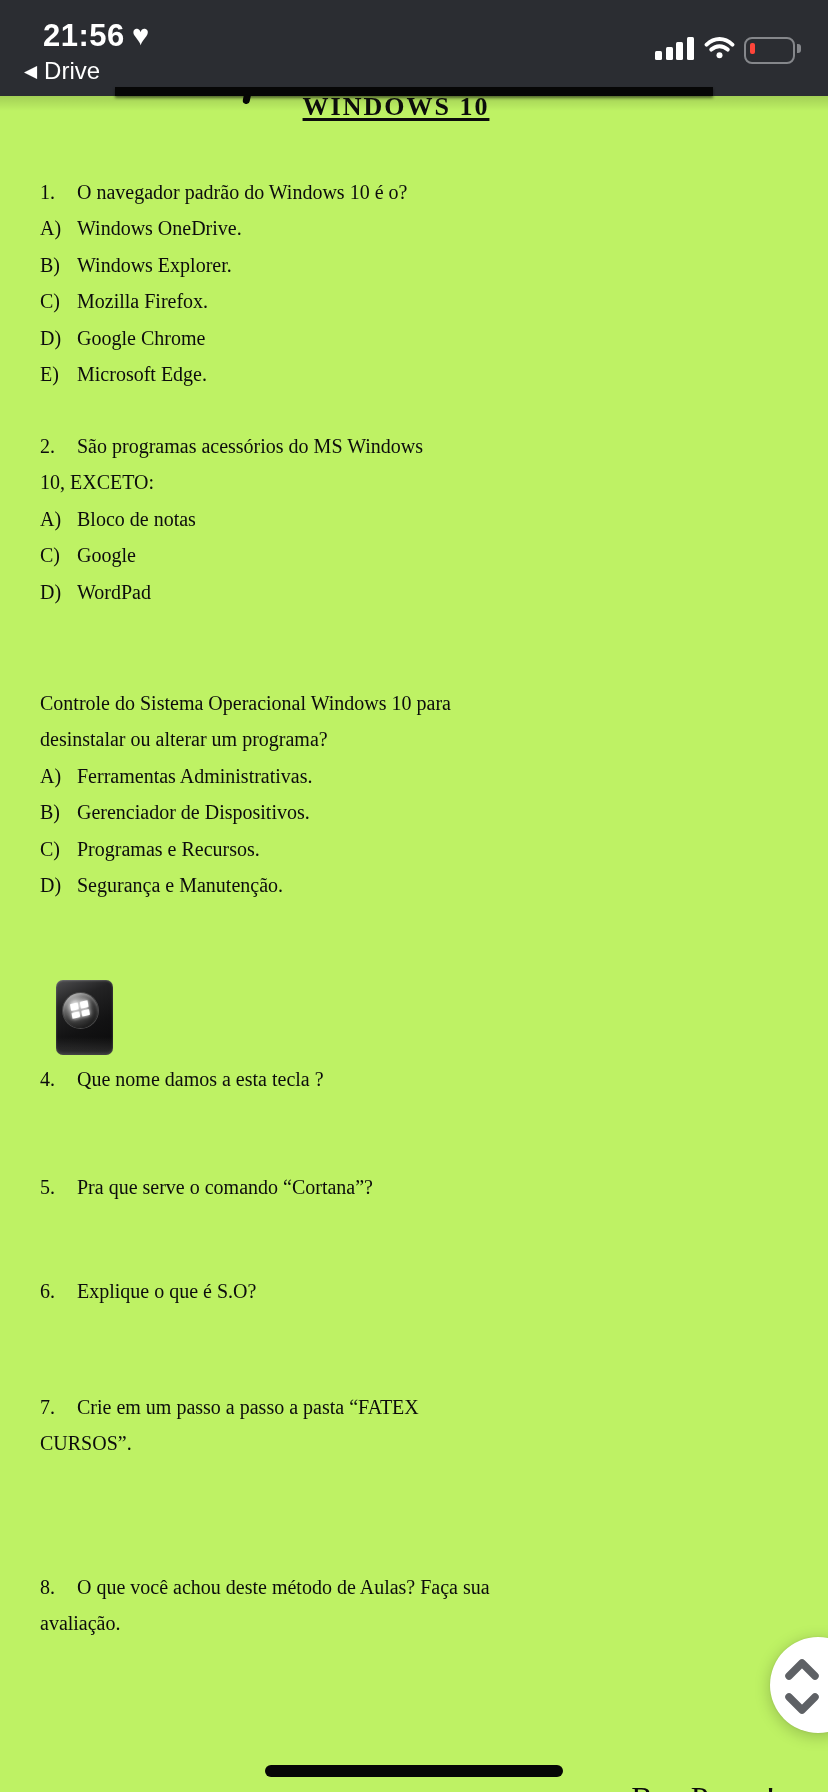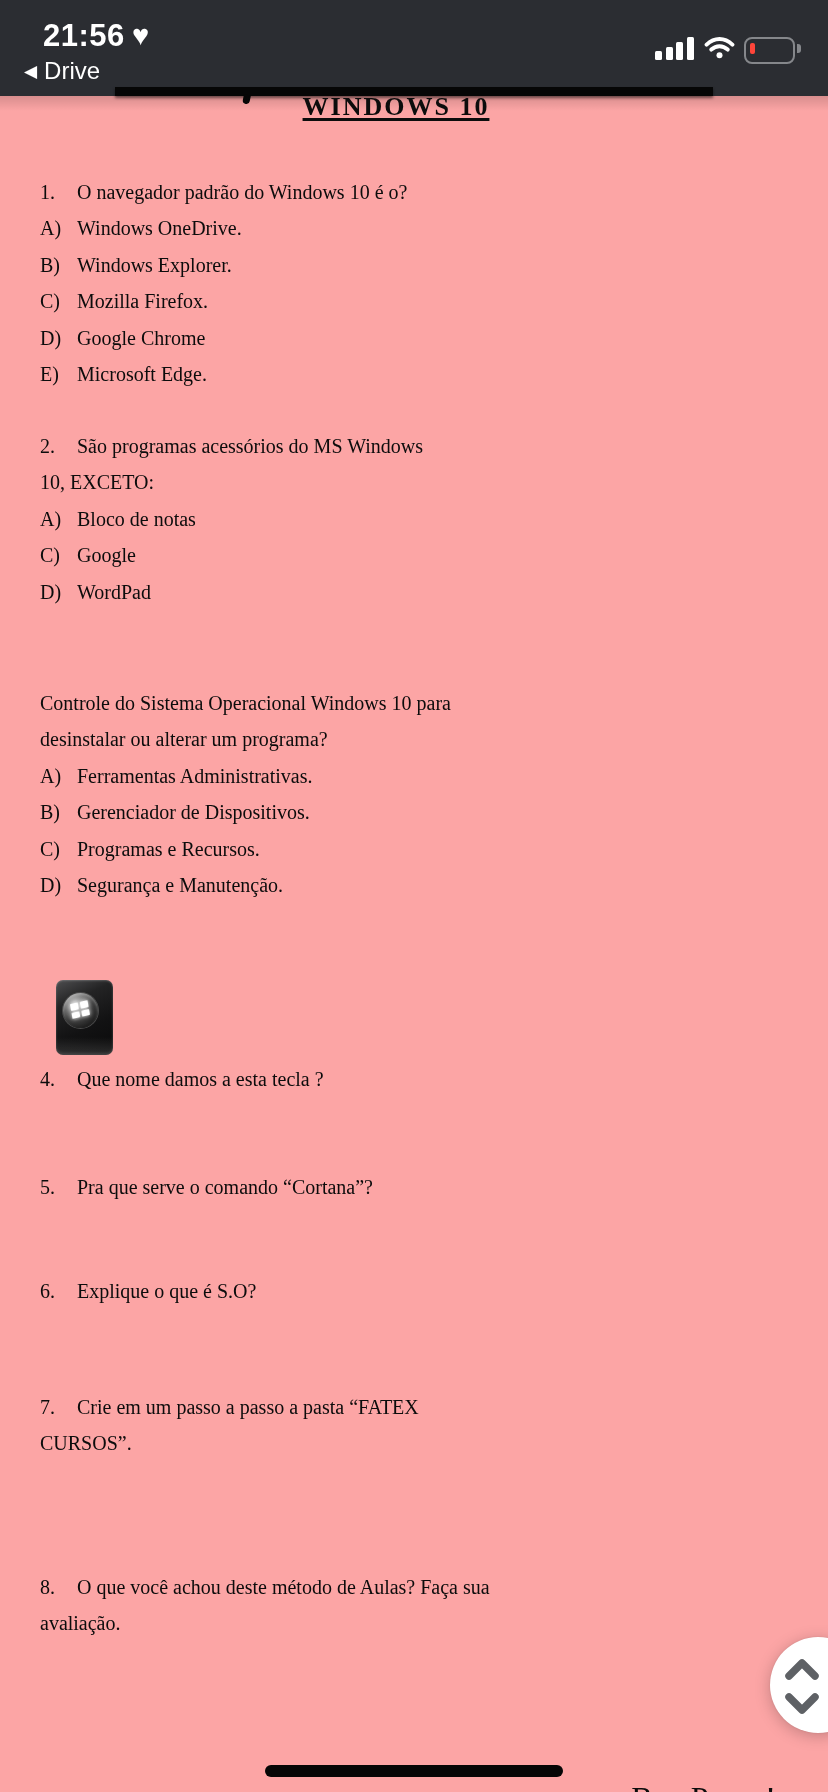--- a/index.html
+++ b/index.html
@@ -1,18 +1,18 @@
 <!DOCTYPE html>
 <html><head>
 <meta charset="utf-8">
 <style>
   html,body{margin:0;padding:0;background:#777;}
   .phone{
     position:relative;width:828px;height:1792px;margin:0 auto;
-    background:#fca5a5;overflow:hidden;
+    background:#bef264;overflow:hidden;
     font-family:"Liberation Serif","DejaVu Serif",serif;color:#0c0c0c;
   }
   
   .status-bar{
     position:absolute;left:0;top:0;width:828px;height:96px;
     background:#2b2d32;color:#fff;
     font-family:"Liberation Sans","DejaVu Sans",sans-serif;
   }
   .sb-time{position:absolute;left:43px;top:18px;font-size:31px;font-weight:700;letter-spacing:.5px;}
   .sb-heart{position:absolute;left:132px;top:19px;font-size:29px;}

